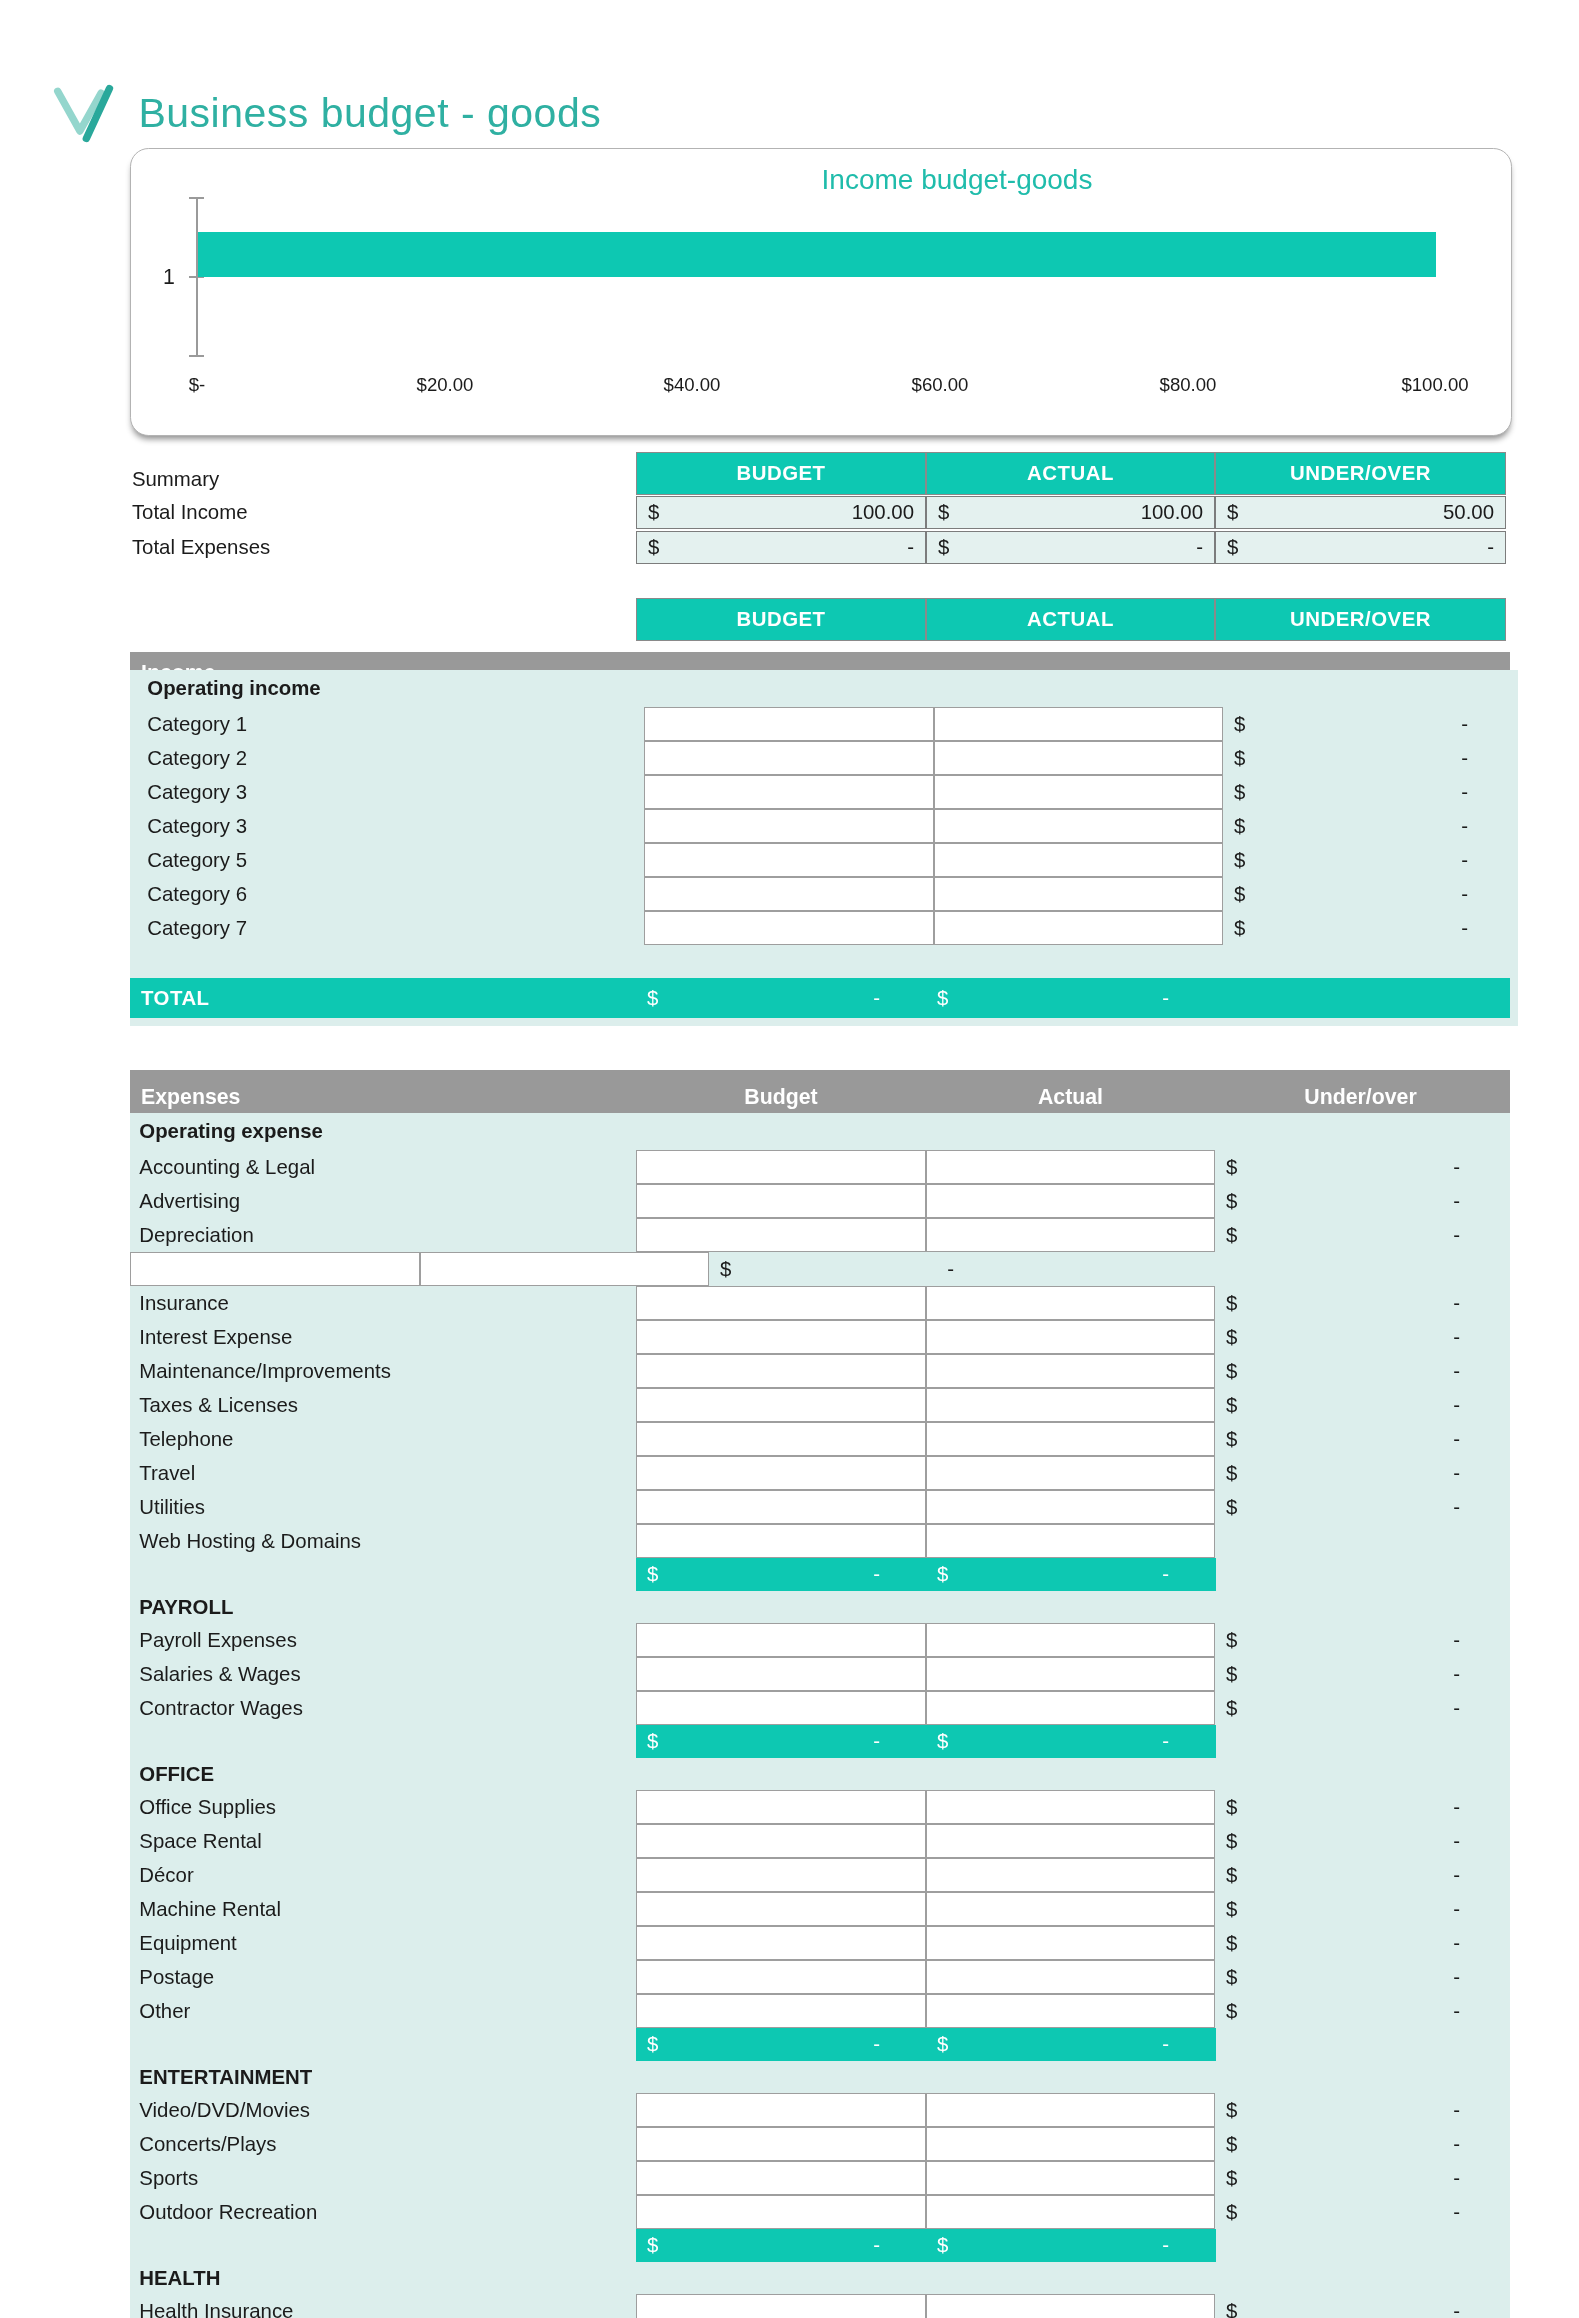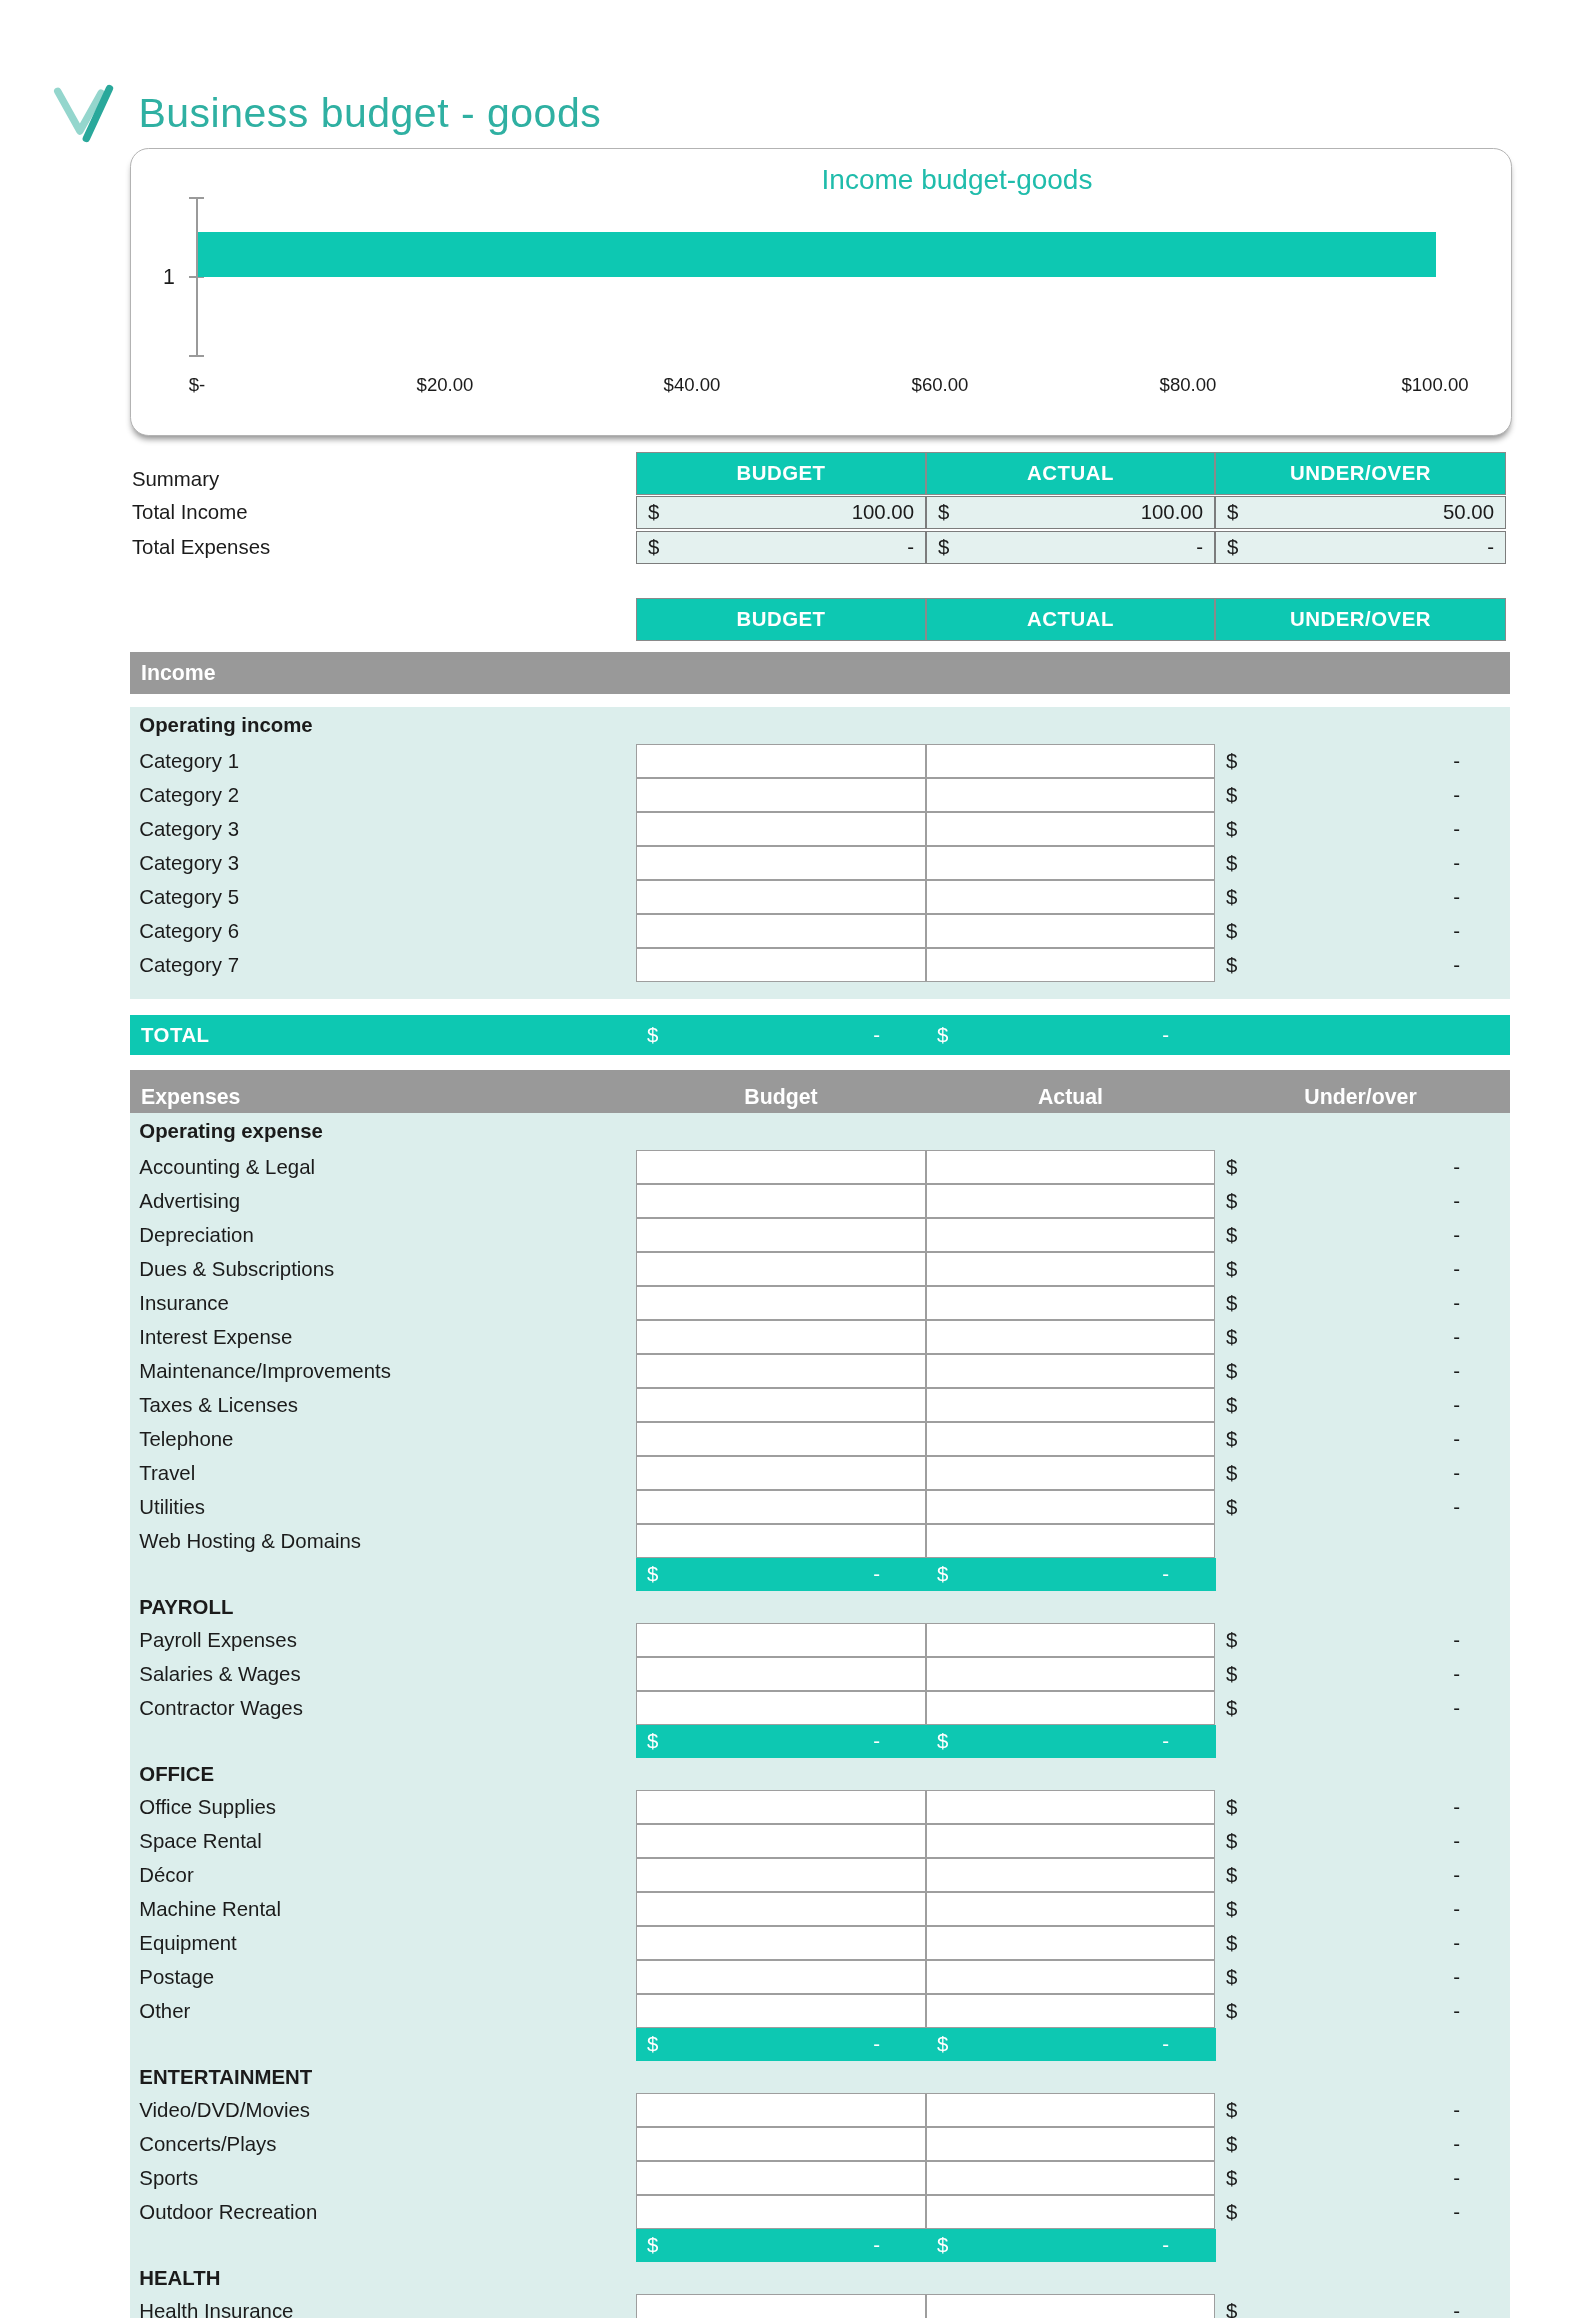--- a/index.html
+++ b/index.html
@@ -135,21 +135,21 @@
     <div class="c-label"></div>
     <div class="c-b teal-cell">BUDGET</div>
     <div class="c-a teal-cell">ACTUAL</div>
     <div class="c-u teal-cell">UNDER/OVER</div>
   </div>
 
   <div class="gray-band content" style="top:645px;margin-top:7px;">
     <div class="band-title">Income</div>
   </div>
 
-  <div class="pale content" style="top:707px;height:292px;">
+  <div class="pale content" style="top:670px;height:356px;padding-left:8px;">
     <div class="group-title" style="height:37px;">Operating income</div>
     <div id="incomeRows">
         <div class="item-row">
           <div class="rl c-label">Category 1</div>
           <div class="c-b cell-input"></div>
           <div class="c-a cell-input"></div>
           <div class="c-u under-pair">
             <span>$</span>
             <span class="dash">-</span>
           </div>
@@ -253,21 +253,20 @@
         <div class="item-row">
           <div class="rl c-label">Depreciation</div>
           <div class="c-b cell-input"></div>
           <div class="c-a cell-input"></div>
           <div class="c-u under-pair">
             <span>$</span>
             <span class="dash">-</span>
           </div>
         </div>
         <div class="item-row">
-          <div class="rl c-label">Dues &amp; Subscriptions</div>
           <div class="c-b cell-input"></div>
           <div class="c-a cell-input"></div>
           <div class="c-u under-pair">
             <span>$</span>
             <span class="dash">-</span>
           </div>
         </div>
         <div class="item-row">
           <div class="rl c-label">Insurance</div>
           <div class="c-b cell-input"></div>

